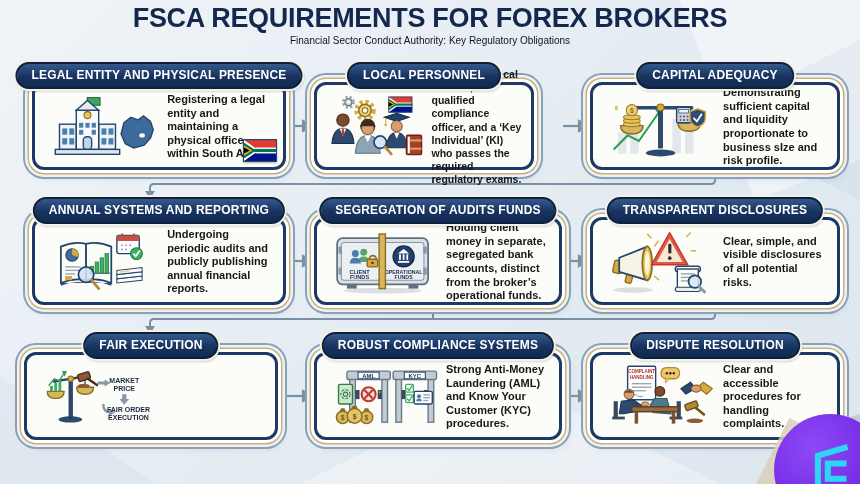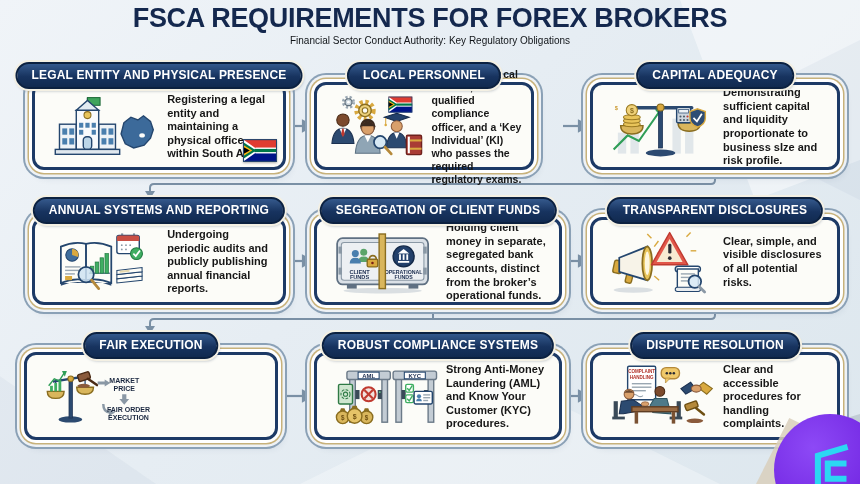--- a/index.html
+++ b/index.html
@@ -301,21 +301,21 @@
           <polygon points="94,62 130,58 130,64 94,68" fill="#fdfdf8" stroke="#24466e" stroke-width="1.5"></polygon>
           <polygon points="98,62.5 112,61 112,64 98,65.5" fill="#e6d9ae"></polygon>
         </g>
       </svg>
     </div>
     <div class="desc">Undergoing periodic audits and publicly publishing annual financial reports.</div>
   </div>
 </div>
 
 <div class="unit u5">
-  <div class="banner">SEGREGATION OF CLIENT FUNDS</div>
+  <div class="banner">SEGREGATION OF AUDITS FUNDS</div>
   <div class="card">
     <div class="illus">
       <svg viewBox="0 0 150 100" preserveAspectRatio="xMidYMid meet">
         <ellipse cx="73" cy="91" rx="56" ry="4" fill="#c3ccd4" opacity=".6"></ellipse>
         <g>
           <rect x="22" y="82" width="14" height="6" fill="#5f7082"></rect>
             <rect x="110" y="82" width="14" height="6" fill="#5f7082"></rect>
           <rect x="8" y="16" width="130" height="66" rx="8" fill="#dbe1e7" stroke="#5f7082" stroke-width="2.5"></rect>
           <rect x="14" y="22" width="118" height="54" rx="4" fill="#edf0f3" stroke="#8a98a5" stroke-width="1.5"></rect>
           <rect x="10" y="28" width="5" height="10" fill="#8a98a5"></rect>

